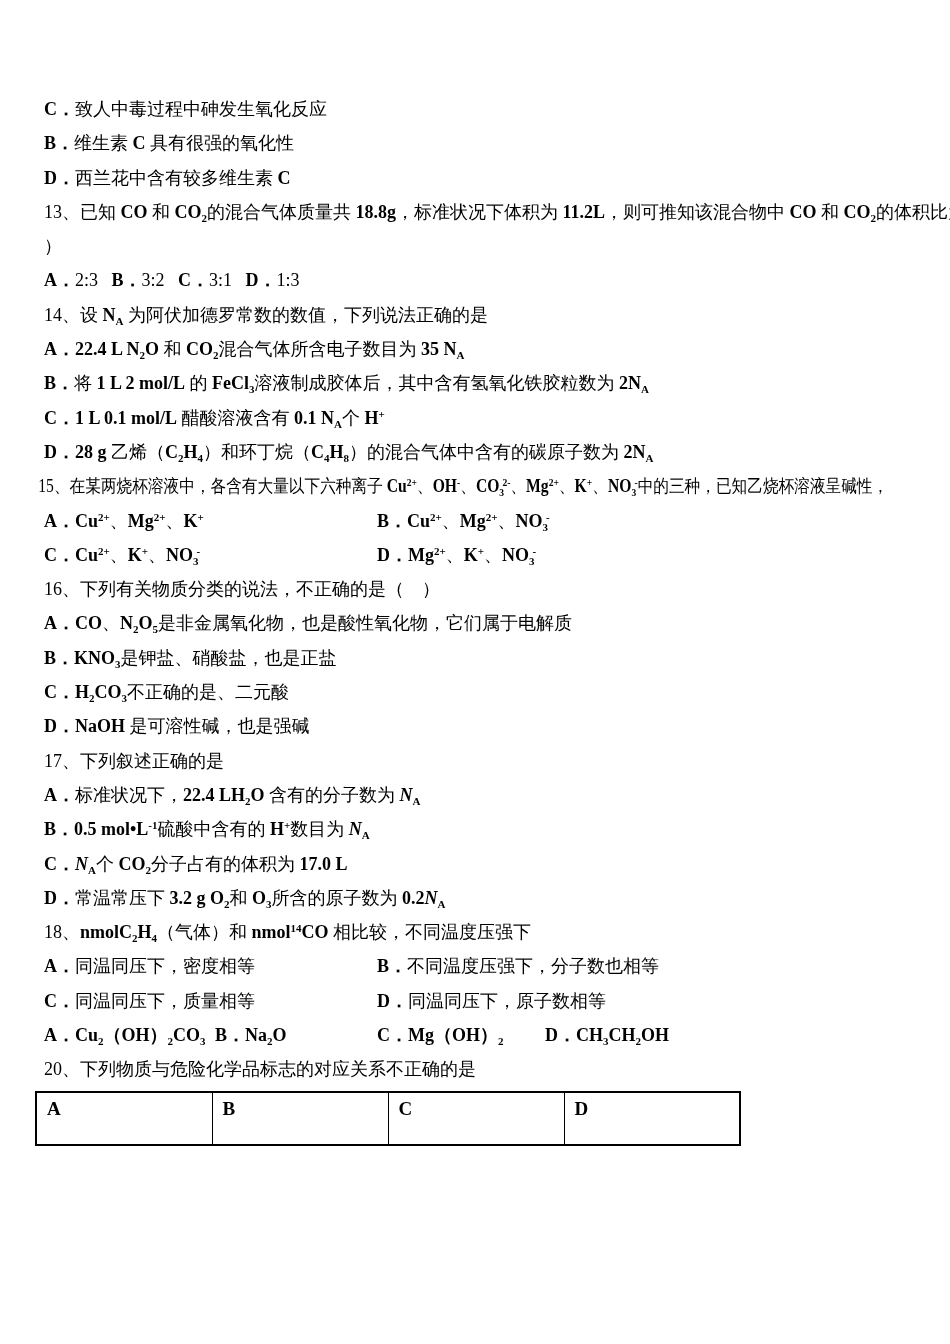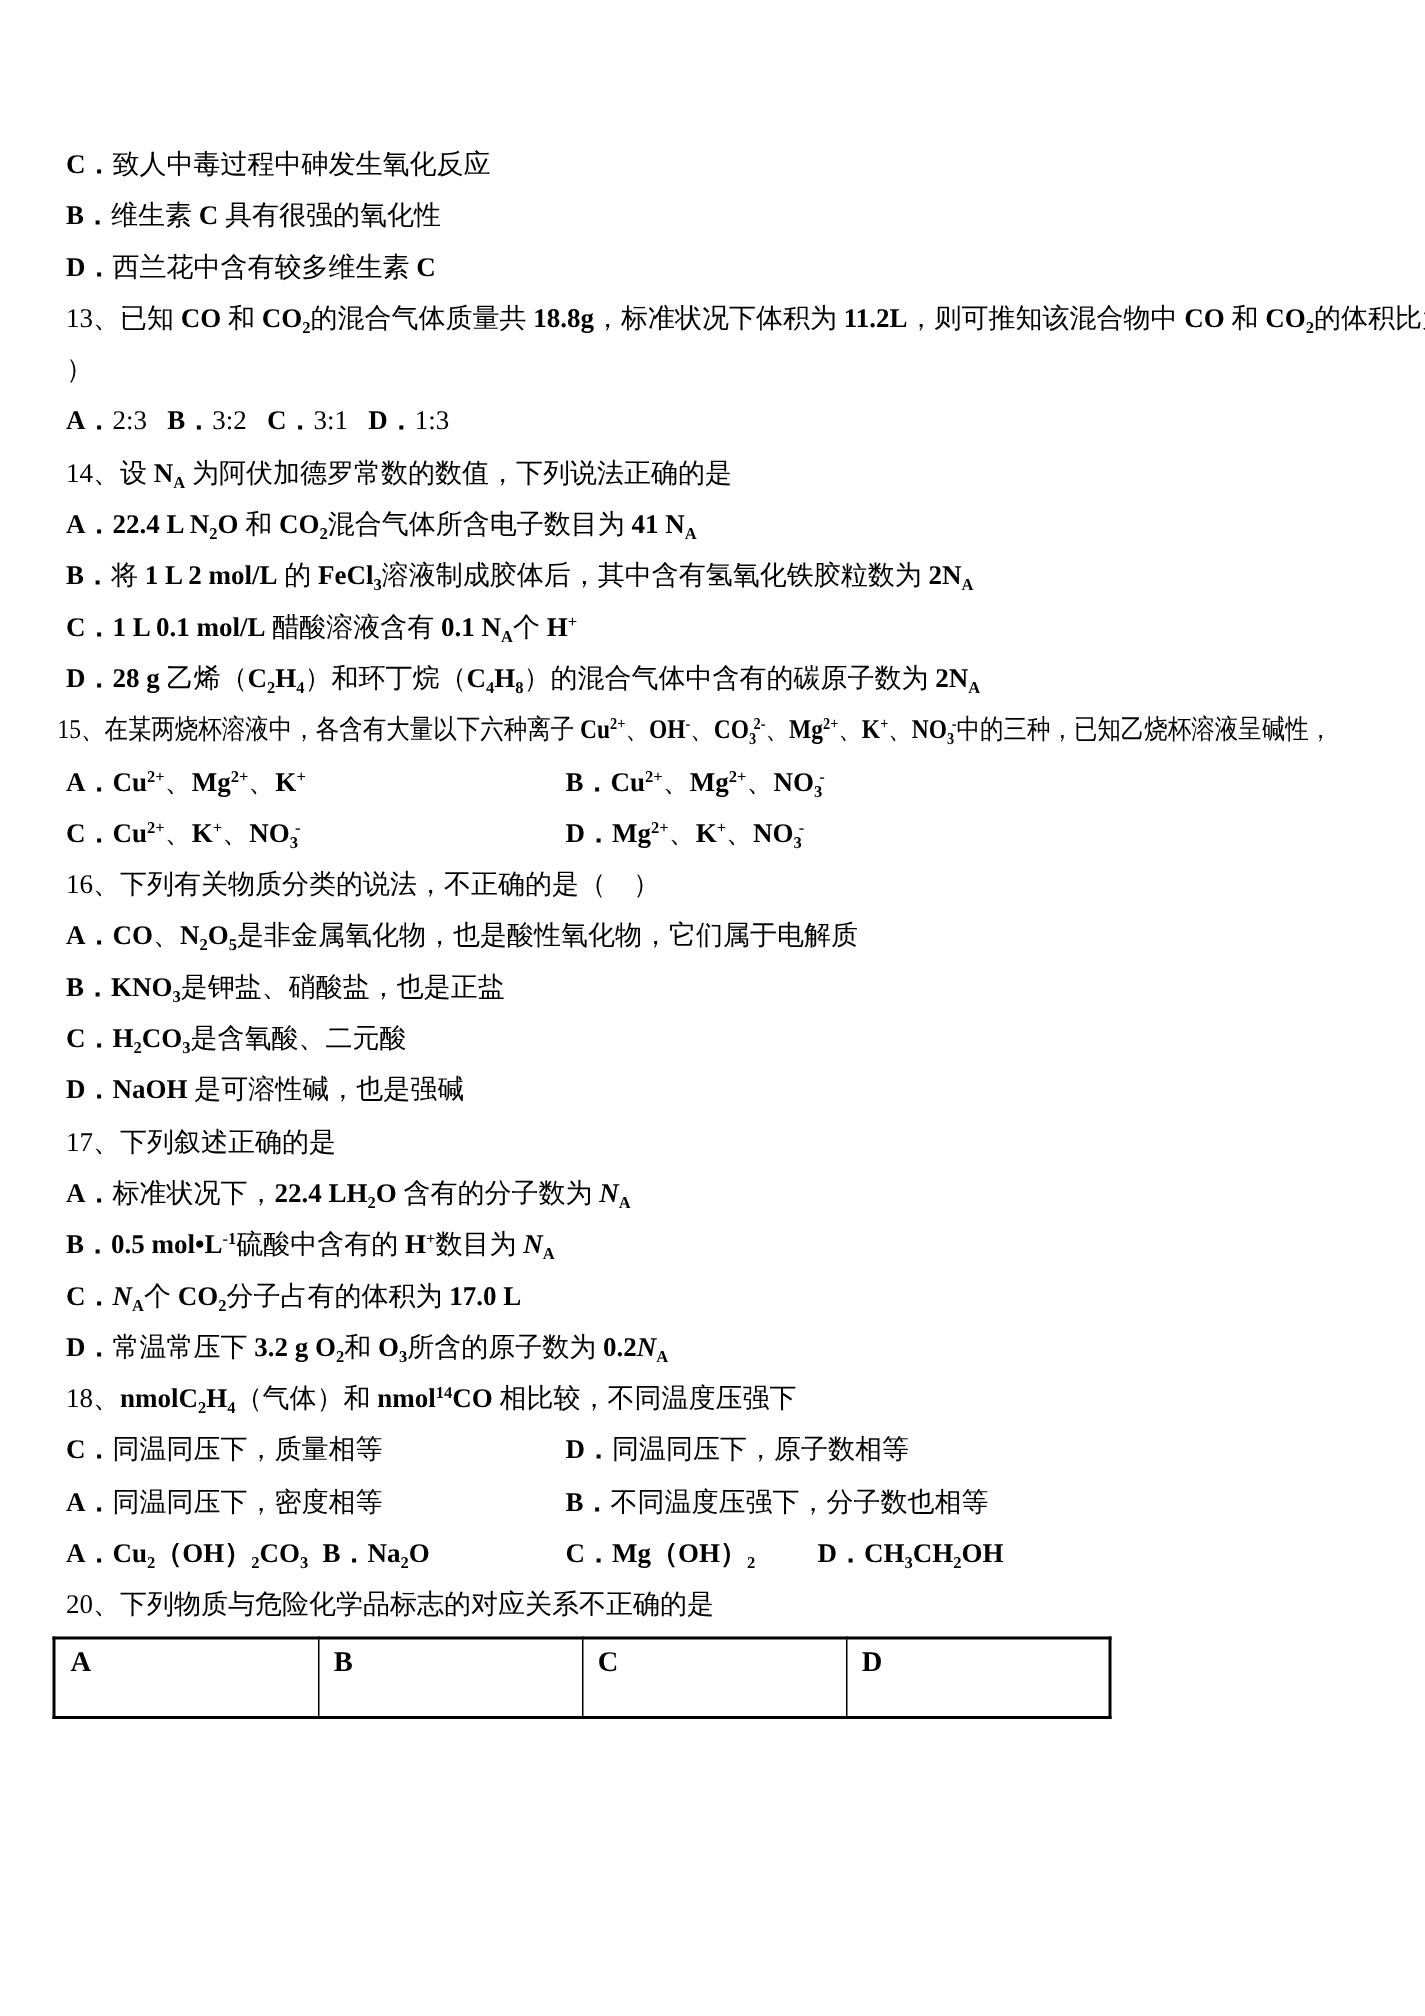--- a/index.html
+++ b/index.html
@@ -69,40 +69,40 @@
 
 <div class="doc">
   <div>
       <div class="line"><span class="b">C．</span><span>致人中毒过程中砷发生氧化反应</span></div>
       <div class="line"><span class="b">B．</span><span>维生素 </span><span class="b">C</span><span> 具有很强的氧化性</span></div>
       <div class="line"><span class="b">D．</span><span>西兰花中含有较多维生素 </span><span class="b">C</span></div>
       <div class="line"><span>13、</span><span>已知 </span><span class="b">CO</span><span> 和 </span><span class="b">CO</span><sub class="b">2</sub><span>的混合气体质量共 </span><span class="b">18.8g</span><span>，标准状况下体积为 </span><span class="b">11.2L</span><span>，则可推知该混合物中 </span><span class="b">CO</span><span> 和 </span><span class="b">CO</span><sub class="b">2</sub><span>的体积比为（</span></div>
       <div class="line"><span>）</span></div>
       <div class="line"><span class="b">A．</span><span>2:3</span><span>   </span><span class="b">B．</span><span>3:2</span><span>   </span><span class="b">C．</span><span>3:1</span><span>   </span><span class="b">D．</span><span>1:3</span></div>
       <div class="line"><span>14、</span><span>设 </span><span class="b">N</span><sub class="b">A</sub><span> 为阿伏加德罗常数的数值，下列说法正确的是</span></div>
-      <div class="line"><span class="b">A．</span><span class="b">22.4 L N</span><sub class="b">2</sub><span class="b">O</span><span> 和 </span><span class="b">CO</span><sub class="b">2</sub><span>混合气体所含电子数目为 </span><span class="b">41 N</span><sub class="b">A</sub></div>
+      <div class="line"><span class="b">A．</span><span class="b">22.4 L N</span><sub class="b">2</sub><span class="b">O</span><span> 和 </span><span class="b">CO</span><sub class="b">2</sub><span>混合气体所含电子数目为 </span><span class="b">35 N</span><sub class="b">A</sub></div>
       <div class="line"><span class="b">B．</span><span>将 </span><span class="b">1 L 2 mol/L</span><span> 的 </span><span class="b">FeCl</span><sub class="b">3</sub><span>溶液制成胶体后，其中含有氢氧化铁胶粒数为 </span><span class="b">2N</span><sub class="b">A</sub></div>
       <div class="line"><span class="b">C．</span><span class="b">1 L 0.1 mol/L</span><span> 醋酸溶液含有 </span><span class="b">0.1 N</span><sub class="b">A</sub><span>个 </span><span class="b">H</span><sup class="b">+</sup></div>
       <div class="line"><span class="b">D．</span><span class="b">28 g</span><span> 乙烯（</span><span class="b">C</span><sub class="b">2</sub><span class="b">H</span><sub class="b">4</sub><span>）和环丁烷（</span><span class="b">C</span><sub class="b">4</sub><span class="b">H</span><sub class="b">8</sub><span>）的混合气体中含有的碳原子数为 </span><span class="b">2N</span><sub class="b">A</sub></div>
       <div class="line condensed"><span>15、</span><span>在某两烧杯溶液中，各含有大量以下六种离子 </span><span class="b">Cu</span><sup class="b">2+</sup><span>、</span><span class="b">OH</span><sup class="b">-</sup><span>、</span><span class="b">CO</span><sub class="b">3</sub><sup class="b">2-</sup><span>、</span><span class="b">Mg</span><sup class="b">2+</sup><span>、</span><span class="b">K</span><sup class="b">+</sup><span>、</span><span class="b">NO</span><sub class="b">3</sub><sup class="b">-</sup><span>中的三种，已知乙烧杯溶液呈碱性，</span></div>
       <div class="line has-cols"><span class="col" style="left: 44px;"><span class="b">A．</span><span class="b">Cu</span><sup class="b">2+</sup><span>、</span><span class="b">Mg</span><sup class="b">2+</sup><span>、</span><span class="b">K</span><sup class="b">+</sup></span><span class="col" style="left: 377px;"><span class="b">B．</span><span class="b">Cu</span><sup class="b">2+</sup><span>、</span><span class="b">Mg</span><sup class="b">2+</sup><span>、</span><span class="b">NO</span><sub class="b">3</sub><sup class="b">-</sup></span></div>
       <div class="line has-cols"><span class="col" style="left: 44px;"><span class="b">C．</span><span class="b">Cu</span><sup class="b">2+</sup><span>、</span><span class="b">K</span><sup class="b">+</sup><span>、</span><span class="b">NO</span><sub class="b">3</sub><sup class="b">-</sup></span><span class="col" style="left: 377px;"><span class="b">D．</span><span class="b">Mg</span><sup class="b">2+</sup><span>、</span><span class="b">K</span><sup class="b">+</sup><span>、</span><span class="b">NO</span><sub class="b">3</sub><sup class="b">-</sup></span></div>
       <div class="line"><span>16、</span><span>下列有关物质分类的说法，不正确的是（　）</span></div>
       <div class="line"><span class="b">A．</span><span class="b">CO</span><span>、</span><span class="b">N</span><sub class="b">2</sub><span class="b">O</span><sub class="b">5</sub><span>是非金属氧化物，也是酸性氧化物，它们属于电解质</span></div>
       <div class="line"><span class="b">B．</span><span class="b">KNO</span><sub class="b">3</sub><span>是钾盐、硝酸盐，也是正盐</span></div>
-      <div class="line"><span class="b">C．</span><span class="b">H</span><sub class="b">2</sub><span class="b">CO</span><sub class="b">3</sub><span>是含氧酸、二元酸</span></div>
+      <div class="line"><span class="b">C．</span><span class="b">H</span><sub class="b">2</sub><span class="b">CO</span><sub class="b">3</sub><span>不正确的是、二元酸</span></div>
       <div class="line"><span class="b">D．</span><span class="b">NaOH</span><span> 是可溶性碱，也是强碱</span></div>
       <div class="line"><span>17、</span><span>下列叙述正确的是</span></div>
       <div class="line"><span class="b">A．</span><span>标准状况下，</span><span class="b">22.4 LH</span><sub class="b">2</sub><span class="b">O</span><span> 含有的分子数为 </span><span class="b i">N</span><sub class="b">A</sub></div>
       <div class="line"><span class="b">B．</span><span class="b">0.5 mol•L</span><sup class="b">-1</sup><span>硫酸中含有的 </span><span class="b">H</span><sup class="b">+</sup><span>数目为 </span><span class="b i">N</span><sub class="b">A</sub></div>
       <div class="line"><span class="b">C．</span><span class="b i">N</span><sub class="b">A</sub><span>个 </span><span class="b">CO</span><sub class="b">2</sub><span>分子占有的体积为 </span><span class="b">17.0 L</span></div>
       <div class="line"><span class="b">D．</span><span>常温常压下 </span><span class="b">3.2 g O</span><sub class="b">2</sub><span>和 </span><span class="b">O</span><sub class="b">3</sub><span>所含的原子数为 </span><span class="b">0.2</span><span class="b i">N</span><sub class="b">A</sub></div>
       <div class="line"><span>18、</span><span class="b">nmolC</span><sub class="b">2</sub><span class="b">H</span><sub class="b">4</sub><span>（气体）和 </span><span class="b">nmol</span><sup class="b">14</sup><span class="b">CO</span><span> 相比较，不同温度压强下</span></div>
+      <div class="line has-cols"><span class="col" style="left: 44px;"><span class="b">A．</span><span>同温同压下，密度相等</span></span><span class="col" style="left: 377px;"><span class="b">B．</span><span>不同温度压强下，分子数也相等</span></span></div>
       <div class="line has-cols"><span class="col" style="left: 44px;"><span class="b">C．</span><span>同温同压下，质量相等</span></span><span class="col" style="left: 377px;"><span class="b">D．</span><span>同温同压下，原子数相等</span></span></div>
-      <div class="line has-cols"><span class="col" style="left: 44px;"><span class="b">A．</span><span>同温同压下，密度相等</span></span><span class="col" style="left: 377px;"><span class="b">B．</span><span>不同温度压强下，分子数也相等</span></span></div>
       <div class="line has-cols"><span class="col" style="left: 44px;"><span class="b">A．</span><span class="b">Cu</span><sub class="b">2</sub><span class="b">（OH）</span><sub class="b">2</sub><span class="b">CO</span><sub class="b">3</sub></span><span class="col" style="left: 215px;"><span class="b">B．</span><span class="b">Na</span><sub class="b">2</sub><span class="b">O</span></span><span class="col" style="left: 377px;"><span class="b">C．</span><span class="b">Mg</span><span class="b">（OH）</span><sub class="b">2</sub></span><span class="col" style="left: 545px;"><span class="b">D．</span><span class="b">CH</span><sub class="b">3</sub><span class="b">CH</span><sub class="b">2</sub><span class="b">OH</span></span></div>
       <div class="line"><span>20、</span><span>下列物质与危险化学品标志的对应关系不正确的是</span></div>
     </div>
   <table class="hazard-table">
     <tbody>
       <tr>
           <td>A</td>
           <td>B</td>
           <td>C</td>
           <td>D</td>

